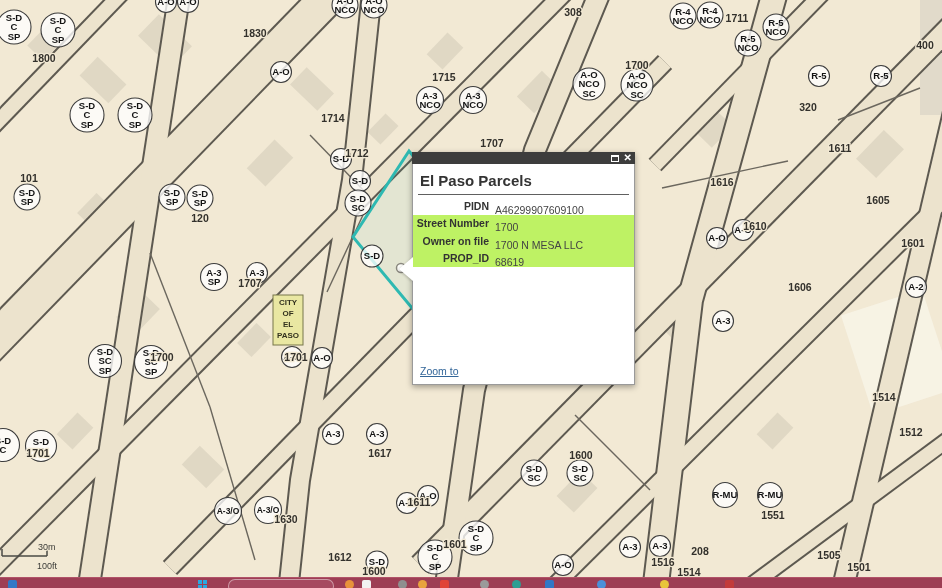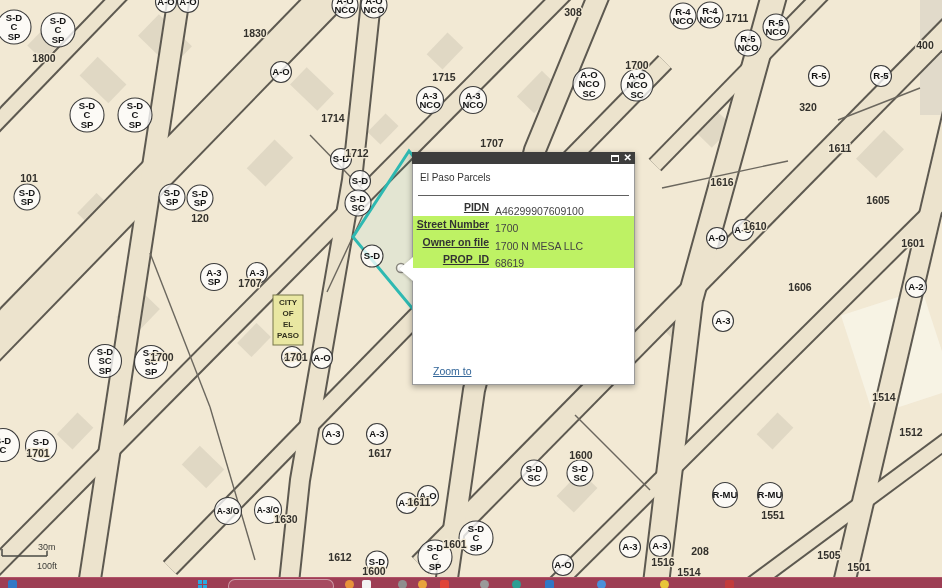--- a/index.html
+++ b/index.html
@@ -12,28 +12,28 @@
   
   .popup{position:absolute;left:412px;top:152px;width:223px;height:233px;
          background:#ffffff;border:1px solid #9a9a9a;
          box-shadow:0 2px 6px rgba(0,0,0,.35);}
   .popup-titlebar{position:absolute;left:-1px;top:-1px;right:-1px;height:12px;
          background:#3d3d3d;display:flex;justify-content:flex-end;align-items:center;
          padding:0 3px;gap:5px;}
   .win-max{width:8px;height:7px;border:1px solid #fff;border-top-width:2px;cursor:pointer;}
   .win-close{color:#fff;font-size:10px;line-height:8px;font-weight:bold;cursor:pointer;}
   .popup-body{position:absolute;left:0;top:12px;right:0;bottom:0;background:#fff;}
-  .popup-title{font-size:10px;font-weight:normal;color:#333;margin:7px 6px 12px 7px;}
+  .popup-title{font-size:15px;font-weight:bold;color:#333;margin:7px 6px 5px 7px;}
   .popup-sep{border-top:1px solid #606060;margin:0 5px 2px 5px;}
   .prow{display:flex;height:17.5px;align-items:center;font-size:10.5px;}
   .prow.alt{background:#bef264;}
   .prow .lbl{width:82px;text-align:right;font-weight:bold;color:#333;padding-right:6px;
-             white-space:nowrap;text-decoration:underline;}
+             white-space:nowrap;}
   .prow .val{color:#444;white-space:nowrap;margin-top:8px;}
-  .zoomto{position:absolute;left:20px;bottom:7px;font-size:10.5px;color:#336699;
+  .zoomto{position:absolute;left:7px;bottom:7px;font-size:10.5px;color:#336699;
           text-decoration:underline;cursor:pointer;}
   .callout{position:absolute;left:-14px;top:104px;width:0;height:0;
            border-top:12px solid transparent;border-bottom:12px solid transparent;
            border-right:14px solid #ffffff;
            filter:drop-shadow(-1px 1px 1px rgba(0,0,0,.18));}
 
   
   .taskbar{position:absolute;left:0;bottom:0;width:942px;height:11px;
            background:#9d3e54;border-top:1px solid #b15268;overflow:hidden;}
   .tb-item{position:absolute;top:2px;border-radius:50%;width:9px;height:9px;}

